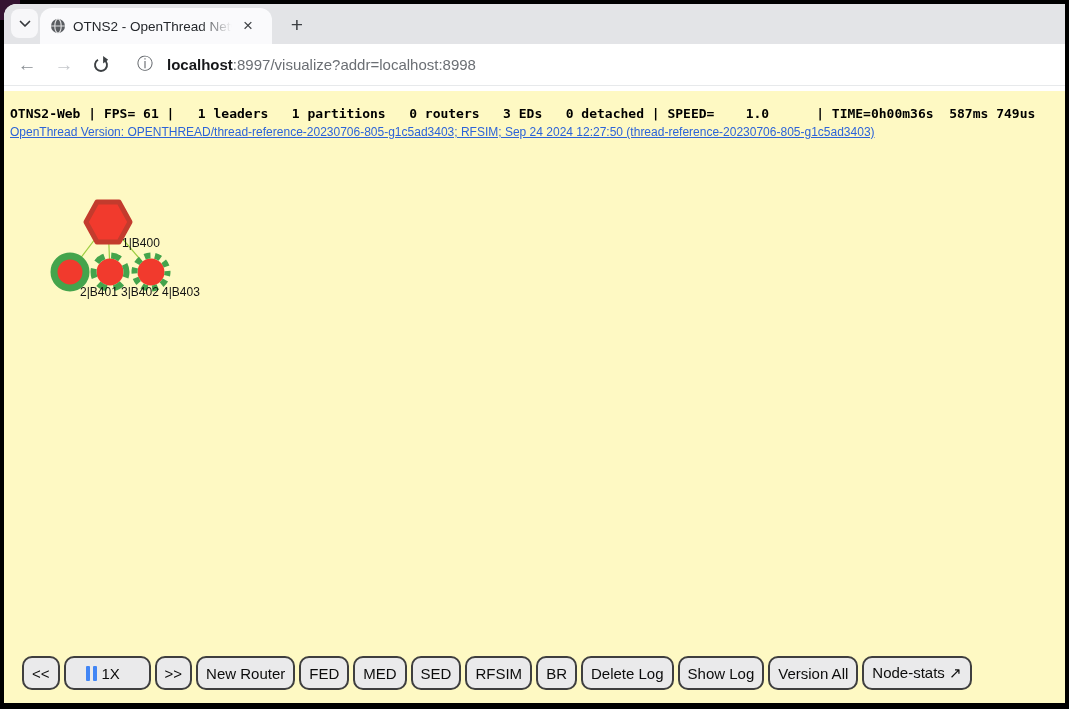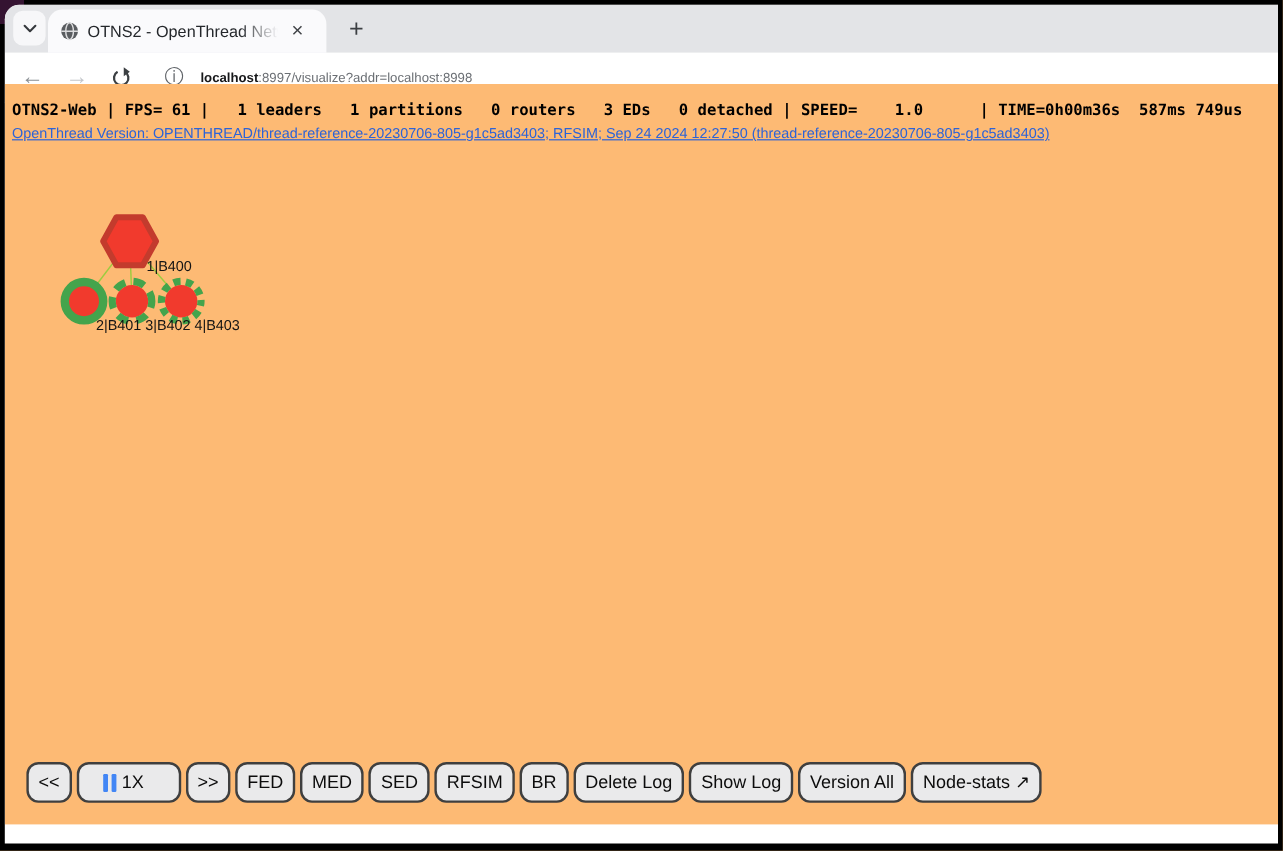--- a/index.html
+++ b/index.html
@@ -26,26 +26,26 @@
                  font-size: 21px; color: #3c3f43; cursor: pointer; line-height: 24px; }
 
   
   .addressbar { position: absolute; left: 0; top: 40px; width: 100%; height: 42px; background: #fff;
                 border-bottom: 1px solid #e7e9eb; display: flex; align-items: center; }
   .nav-glyph { font-size: 19px; width: 20px; text-align: center; }
   .back { color: #8a8f94; margin-left: 13px; }
   .forward { color: #c4c7cb; margin-left: 17px; }
   .reload { margin-left: 17px; width: 20px; height: 20px; }
   .info-glyph { font-family: "DejaVu Sans", sans-serif; font-size: 16px; color: #5f6368; margin-left: 26px; }
-  .url { margin-left: 14px; font-size: 11px; white-space: nowrap; cursor: text; }
+  .url { margin-left: 14px; font-size: 15px; white-space: nowrap; cursor: text; }
   .url-host { color: #17181a; font-weight: 700; }
   .url-rest { color: #6b6f74; }
 
   
-  .content { position: absolute; left: 0; top: 66px; width: 100%; height: 617px; background: #fdba74; }
+  .content { position: absolute; left: 0; top: 87px; width: 100%; height: 617px; background: #fef9c3; }
   .status-line { position: absolute; left: 6px; top: 15px; font-family: "DejaVu Sans Mono", monospace;
                  font-weight: 700; font-size: 13px; color: #000; white-space: pre; }
   .version-line { position: absolute; left: 6px; top: 34px; font-size: 12px; color: #2c63d8; white-space: pre; text-decoration: underline; }
 
   .net-canvas { position: absolute; left: 0; top: 48px; }
   .node-label { font-family: "Liberation Sans", sans-serif; font-size: 12px; fill: #141414; }
 
   
   .toolbar { position: absolute; left: 18px; top: 565px; display: flex; gap: 4px; align-items: center; }
   .tb-btn { height: 34px; background: #eaeaeb; border: 2px solid #3f3f3f; border-radius: 10px;
@@ -129,20 +129,21 @@
       <text class="node-label" x="158" y="157">4|B403</text>
     </svg>
 
     <div class="toolbar">
       <button class="tb-btn">&lt;&lt;</button>
       <button class="tb-btn speed">
         <span class="pause-icon"><i></i><i></i></span>
         <span>1X</span>
       </button>
       <button class="tb-btn">&gt;&gt;</button>
+      <button class="tb-btn">New Router</button>
       <button class="tb-btn">FED</button>
       <button class="tb-btn">MED</button>
       <button class="tb-btn">SED</button>
       <button class="tb-btn">RFSIM</button>
       <button class="tb-btn">BR</button>
       <button class="tb-btn">Delete Log</button>
       <button class="tb-btn">Show Log</button>
       <button class="tb-btn">Version All</button>
       <button class="tb-btn">Node-stats ↗</button>
     </div>

